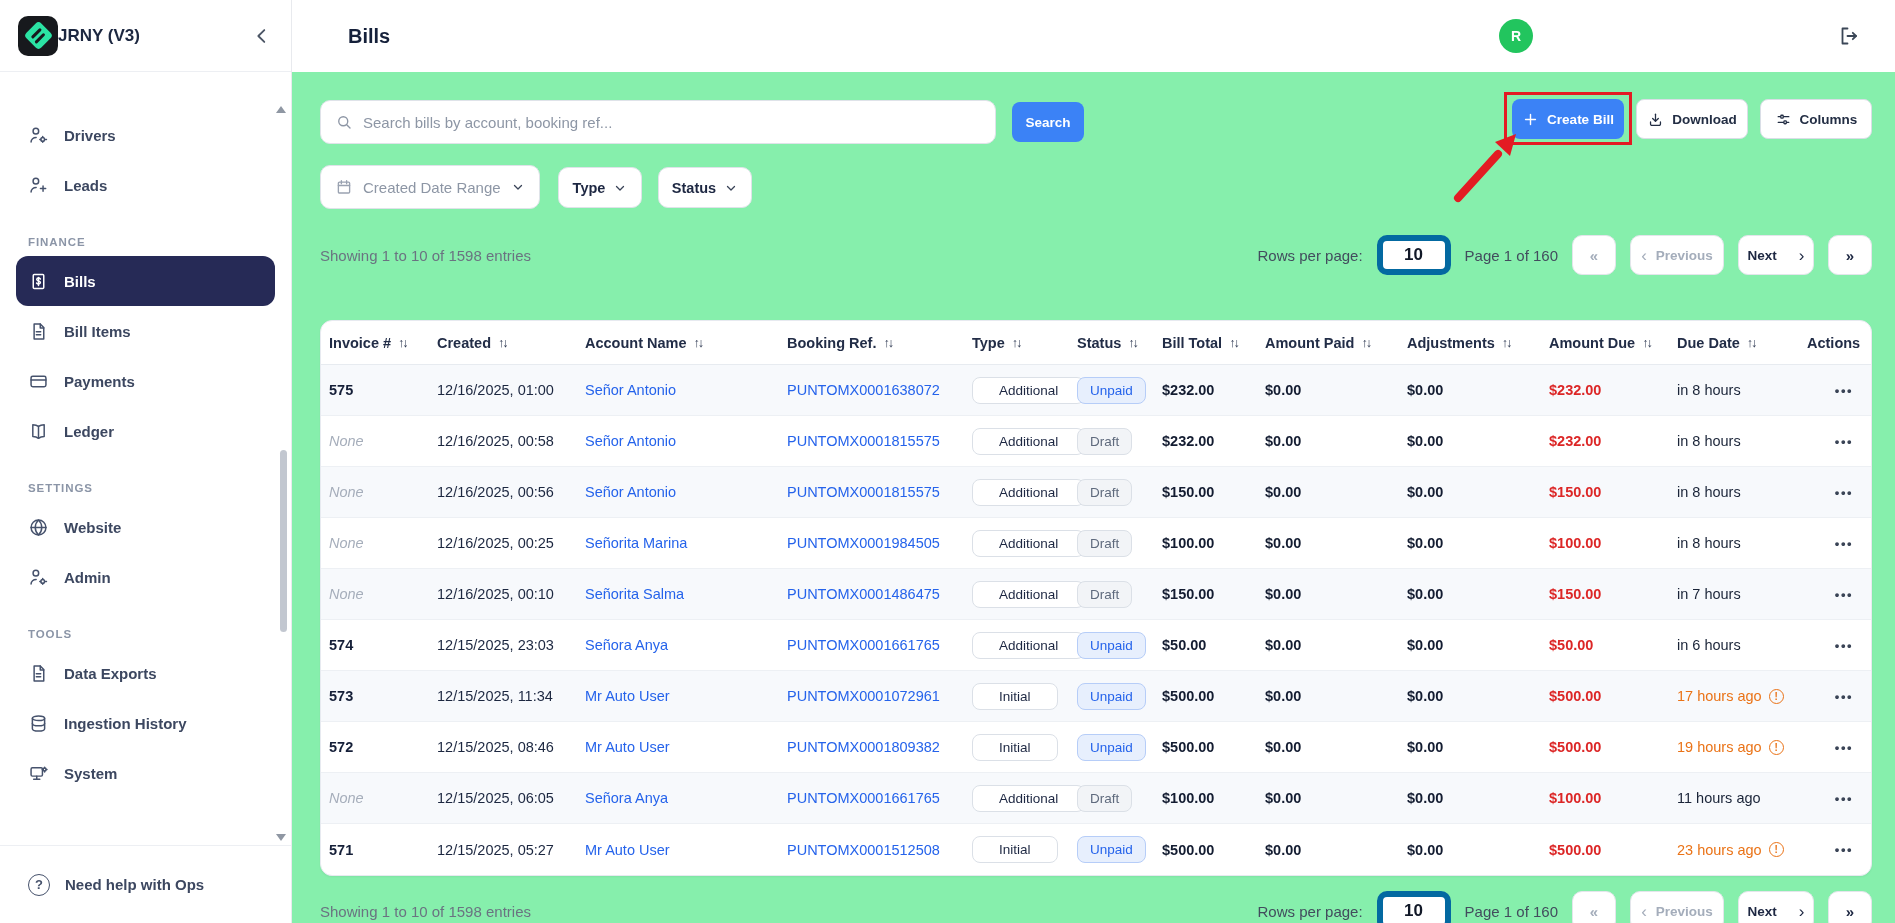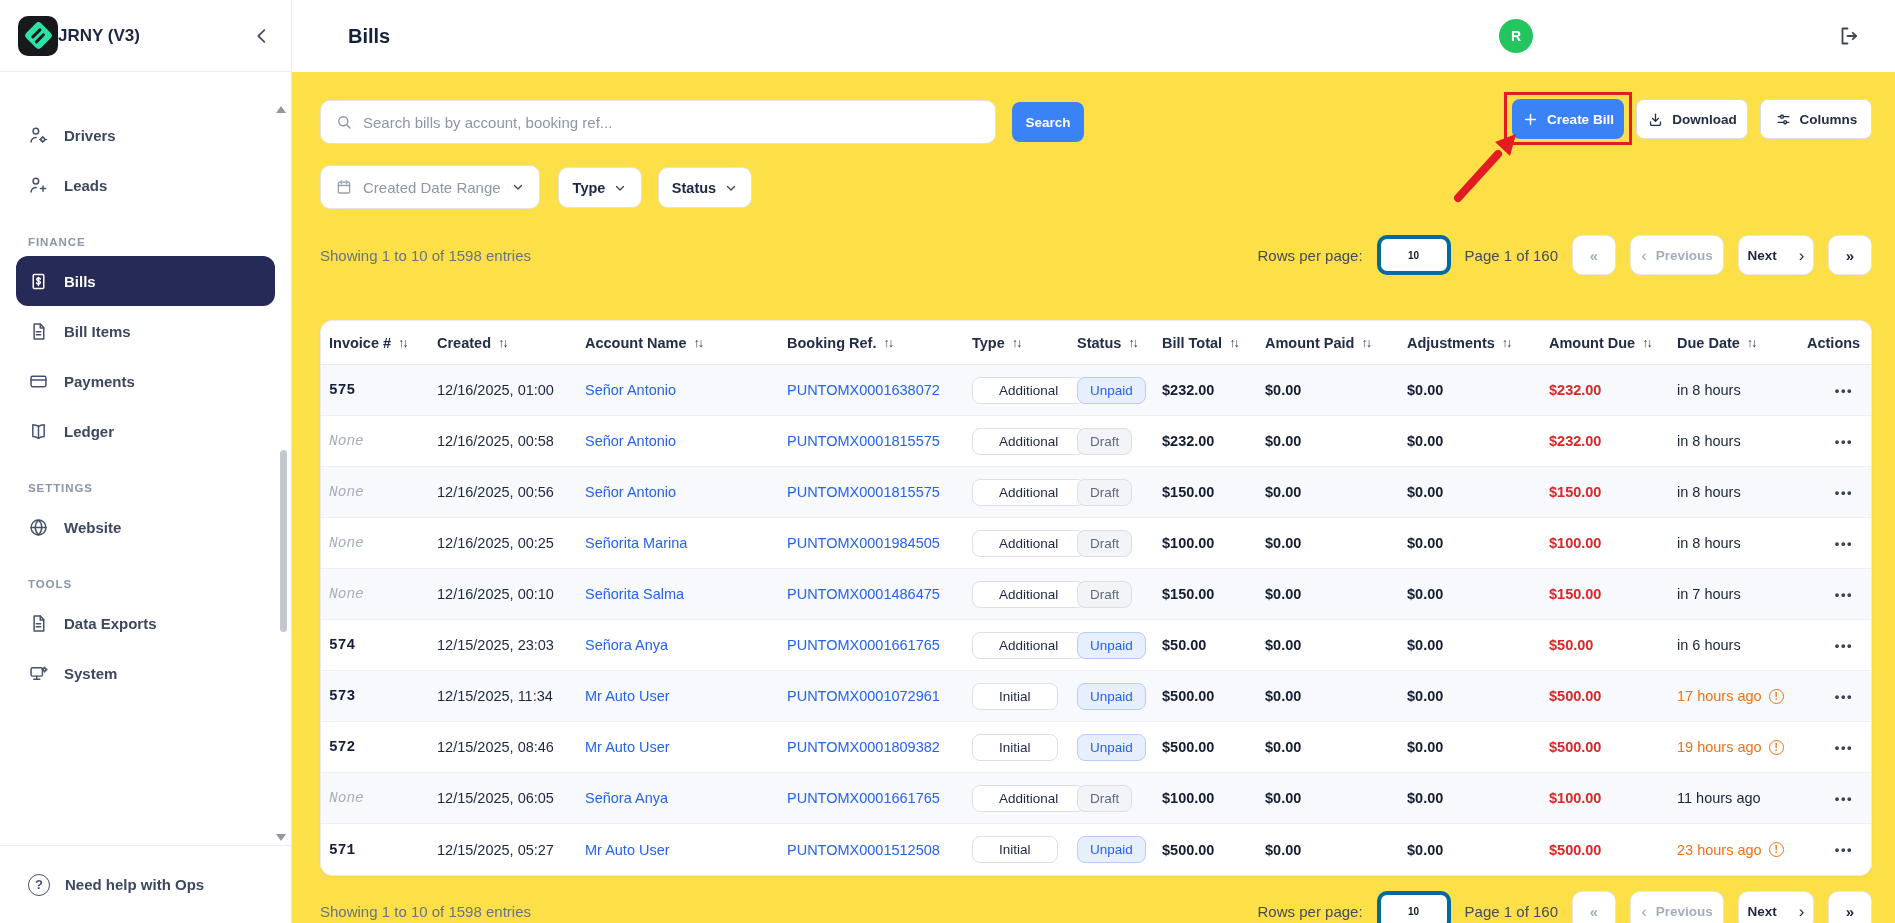--- a/index.html
+++ b/index.html
@@ -32,21 +32,21 @@
   .sb-arrow-down { bottom:82px; border-top:7px solid #8f97a3; }
   .sb-thumb { position:absolute; right:4px; top:450px; width:7px; height:182px; background:#c2c7d0; border-radius:4px; }
 
   
   .topbar { position:absolute; left:292px; top:0; right:0; height:72px; background:#fff; }
   .page-title { position:absolute; left:56px; top:50%; transform:translateY(-50%); font-size:20px; font-weight:700; color:#15203a; }
   .avatar { position:absolute; left:1207px; top:19px; width:34px; height:34px; border-radius:50%; background:var(--avatar-green,#22c55e); color:#fff; font-size:14px; font-weight:700; display:flex; align-items:center; justify-content:center; cursor:pointer; border:none; }
   .logout-btn { position:absolute; right:34px; top:24px; width:24px; height:24px; color:#3b4757; background:none; border:none; padding:0; }
 
   
-  .content { position:absolute; left:292px; top:72px; right:0; bottom:0; background:#fde047; overflow:hidden; }
+  .content { position:absolute; left:292px; top:72px; right:0; bottom:0; background:#86efac; overflow:hidden; }
 
   .toolbar-search { position:absolute; left:28px; top:28px; width:676px; height:44px; background:#fff; border:1px solid #dfe3e9; border-radius:10px; display:flex; align-items:center; gap:10px; padding:0 14px; }
   .toolbar-search .icon { width:18px; height:18px; color:#8d96a5; }
   .toolbar-search input { flex:1; border:none; outline:none; font-size:15px; color:#1f2937; background:transparent; }
   .toolbar-search input::placeholder { color:#8d96a5; }
   .search-btn { position:absolute; left:720px; top:30px; width:72px; height:40px; background:var(--accent-blue,#3b82f6); border:none; border-radius:8px; color:#fff; font-size:13.5px; font-weight:700; }
 
   .toolbar-right { position:absolute; right:23px; top:27px; display:flex; gap:12px; }
   .btn { height:40px; width:112px; border-radius:8px; display:flex; align-items:center; justify-content:center; gap:8px; font-size:13.5px; font-weight:700; }
   .btn .icon { width:17px; height:17px; }
@@ -62,39 +62,39 @@
   .filter-btn .chev { width:14px; height:14px; color:#394357; }
   .filter-date .chev { margin-left:auto; }
   .filter-type { left:266px; top:95px; width:84px; height:41px; justify-content:center; gap:8px; font-size:14.5px; font-weight:700; color:#1d2742; }
   .filter-status { left:366px; top:95px; width:94px; height:41px; justify-content:center; gap:8px; font-size:14.5px; font-weight:700; color:#1d2742; }
 
   .showing-text { position:absolute; left:28px; height:40px; display:flex; align-items:center; color:#6a7381; font-size:15px;text-align:right; }
   .pager { position:absolute; right:23px; height:40px; display:flex; align-items:center; gap:14px; }
   .pager-top, .showing-top { top:163px; }
   .pager-bottom, .showing-bottom { top:819px; }
   .pager .plabel { color:#424c5d; font-size:15px; }
-  .pp-box { width:74px; height:40px; background:#fff; border:4px solid #0369a1; border-radius:10px; font-size:10px; font-weight:700; color:#111827; display:flex; align-items:center; justify-content:center; }
+  .pp-box { width:74px; height:40px; background:#fff; border:6px solid #0369a1; border-radius:10px; font-size:17px; font-weight:700; color:#111827; display:flex; align-items:center; justify-content:center; }
   .pg-btn { height:40px; background:#fff; border:1px solid #e3e6eb; border-radius:10px; display:flex; align-items:center; justify-content:center; gap:9px; font-size:13.5px; font-weight:700; color:#1d2742; }
   .pg-sq { width:44px; font-size:15px; }
   .pg-prev { width:94px; }
   .pg-next { width:76px;gap:22px; }
   .pg-btn .chv { font-size:17px; font-weight:400; line-height:1; }
   .pg-btn.disabled { color:#a4adbb; cursor:default; }
 
   
   .table-card { position:absolute; left:28px; right:23px; top:248px; height:556px; background:#fff; border:1px solid #e7eaf0; border-radius:12px; box-shadow:0 1px 2px rgba(16,24,40,.05); overflow:hidden; }
   .thead, .tr { display:grid; grid-template-columns:108px 148px 202px 185px 105px 85px 103px 142px 142px 128px 130px 1fr; align-items:center; padding-left:8px; }
   .thead { height:44px; border-bottom:1px solid #e7ebf0; font-size:14.5px; font-weight:700; color:#222d47; }
   .th { display:flex; align-items:center; gap:7px; cursor:pointer; }
   .th .sort { font-size:12.5px; letter-spacing:-2px; color:#303b54; padding-right:2px; }
   .th.actions { justify-content:flex-end; padding-right:20px; cursor:default; }
   .tr { height:51px; border-bottom:1px solid #edf0f4; font-size:14.5px; color:#1c2740; }
   .tr:nth-child(odd) { background:#f7f9fc; }
   .tr:last-child { border-bottom:none; }
-  .invoice { font-weight:700; color:#151f38;font-family:Liberation Mono, monospace; }
+  .invoice { font-weight:700; color:#151f38; }
   .invoice.none { font-weight:400; font-style:italic; color:#a6aebb; }
   .link { color:var(--link-blue,#2563eb); cursor:pointer; }
   .type-pill { display:inline-flex; align-items:center; height:27px; padding:0 26px; background:#fff; border:1px solid #dbe0e7; border-radius:8px; font-size:13.5px; color:#1d2742; }
   .status-pill { display:inline-flex; align-items:center; height:27px; padding:0 12px; border-radius:8px; font-size:13.5px; }
   .status-unpaid { background:var(--unpaid-bg,#e7effd); border:1px solid var(--unpaid-border,#b6cdf8); color:var(--unpaid-text,#2563eb); }
   .status-draft { background:var(--draft-bg,#f2f4f7); border:1px solid var(--draft-border,#dbe0e7); color:var(--draft-text,#5f6a7d); }
   .amount { font-weight:700; color:#131c31; }
   .amount-due { color:var(--amount-due-red,#dc2626); }
   .due { color:#1a2438; display:flex; align-items:center; }
   .due.overdue { color:var(--overdue-orange,#ea7317); }
@@ -184,30 +184,51 @@
       <div class="nav-item">
         <span class="icon">
           <svg viewBox="0 0 24 24" fill="none" stroke="currentColor" stroke-width="1.7" stroke-linecap="round" stroke-linejoin="round">
             <circle cx="12" cy="12" r="8.5"></circle>
             <path d="M3.5 12h17"></path>
             <path d="M12 3.5c2.4 2.3 3.7 5.2 3.7 8.5s-1.3 6.2-3.7 8.5c-2.4-2.3-3.7-5.2-3.7-8.5s1.3-6.2 3.7-8.5z"></path>
           </svg>
         </span>
         <span>Website</span>
       </div>
+      <div class="nav-item">
+        <span class="icon">
+          <svg viewBox="0 0 24 24" fill="none" stroke="currentColor" stroke-width="1.7" stroke-linecap="round" stroke-linejoin="round">
+            <circle cx="9" cy="7" r="3.2"></circle>
+            <path d="M3.5 19.5c0-3.2 2.6-5.3 5.8-5.3"></path>
+            <circle cx="16.8" cy="16.5" r="2.1"></circle>
+            <path d="M16.8 13.2v1M16.8 18.8v1M13.5 16.5h1M20.1 16.5h1"></path>
+          </svg>
+        </span>
+        <span>Admin</span>
+      </div>
       <div class="nav-section-label">TOOLS</div>
       <div class="nav-item">
         <span class="icon">
           <svg viewBox="0 0 24 24" fill="none" stroke="currentColor" stroke-width="1.7" stroke-linecap="round" stroke-linejoin="round">
             <path d="M7 3.5h7l4 4v13H7z"></path>
             <path d="M14 3.5V8h4"></path>
             <path d="M9.5 12.2h5M9.5 15.6h5"></path>
           </svg>
         </span>
         <span>Data Exports</span>
+      </div>
+      <div class="nav-item">
+        <span class="icon">
+          <svg viewBox="0 0 24 24" fill="none" stroke="currentColor" stroke-width="1.7" stroke-linecap="round" stroke-linejoin="round">
+            <ellipse cx="12" cy="6" rx="7" ry="2.7"></ellipse>
+            <path d="M5 6v12c0 1.5 3.1 2.7 7 2.7s7-1.2 7-2.7V6"></path>
+            <path d="M5 12c0 1.5 3.1 2.7 7 2.7s7-1.2 7-2.7"></path>
+          </svg>
+        </span>
+        <span>Ingestion History</span>
       </div>
       <div class="nav-item">
         <span class="icon">
           <svg viewBox="0 0 24 24" fill="none" stroke="currentColor" stroke-width="1.7" stroke-linecap="round" stroke-linejoin="round">
             <rect x="3.5" y="5.5" width="13" height="9.5" rx="1.5"></rect>
             <path d="M10 15v3.5M6.5 18.5h7"></path>
             <circle cx="19" cy="7.5" r="1.7"></circle>
             <path d="M19 4.8v1M19 9.2v1M16.3 7.5h1M20.7 7.5h1"></path>
           </svg>
         </span>

